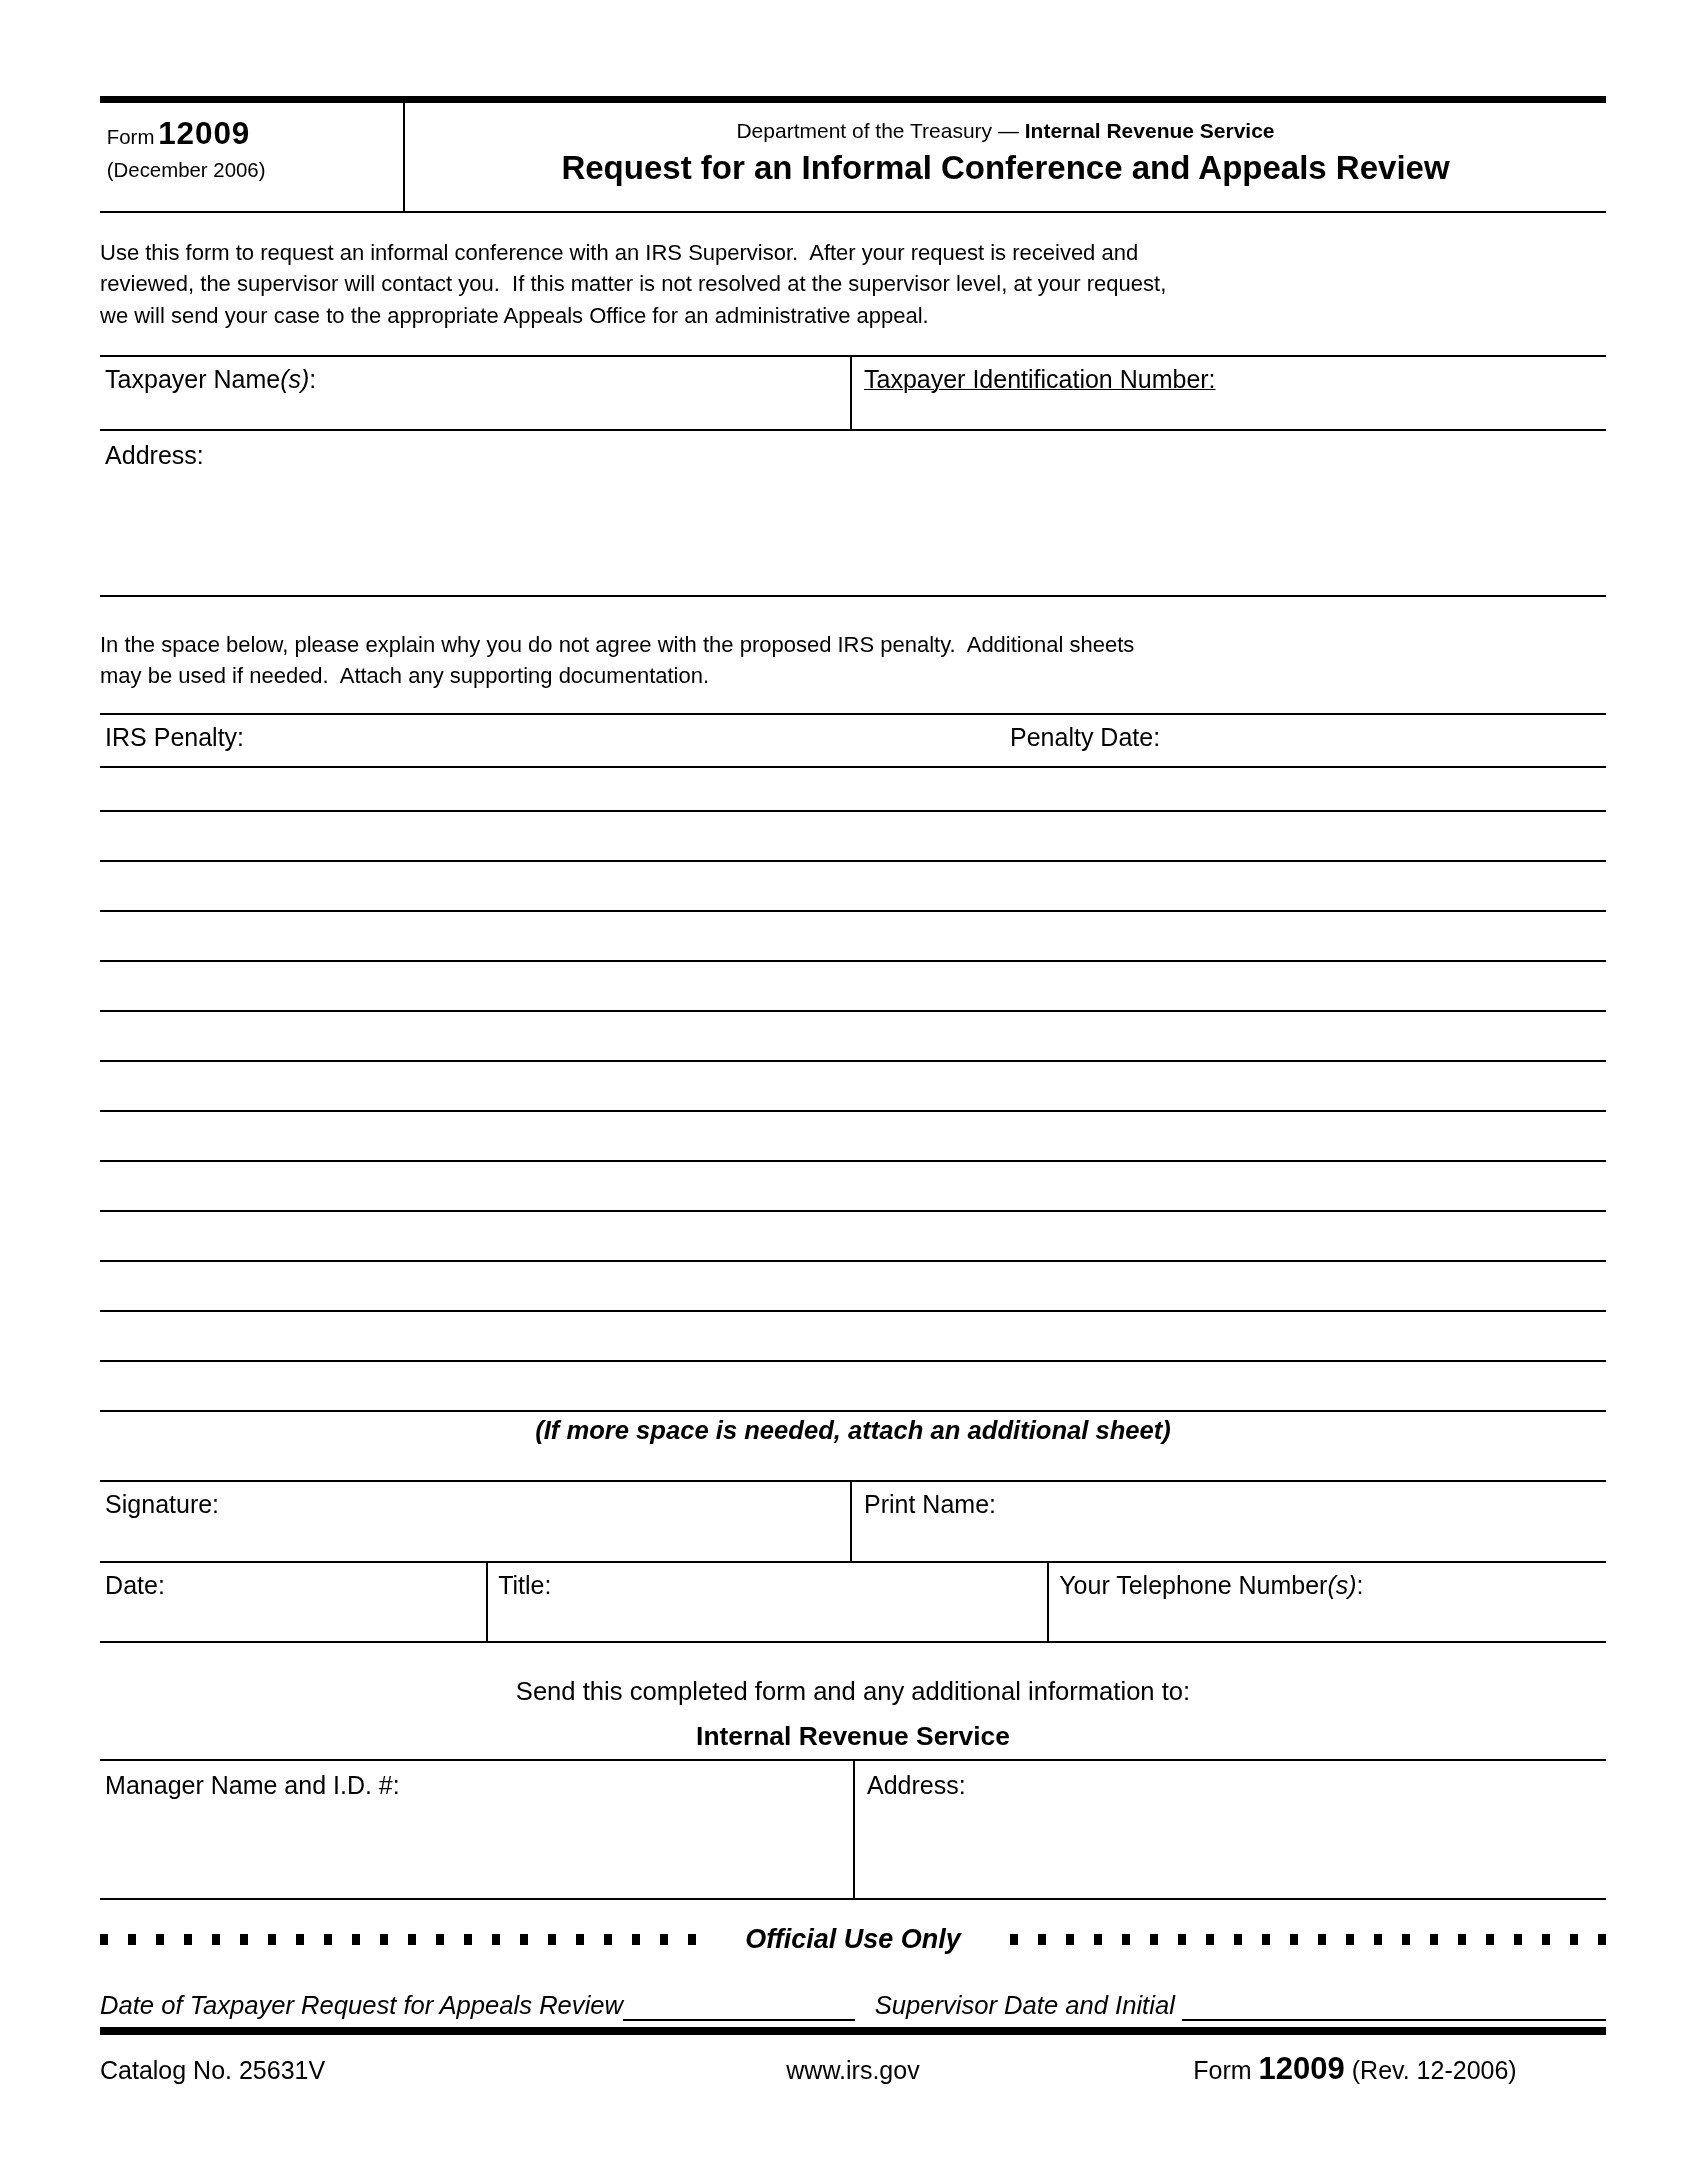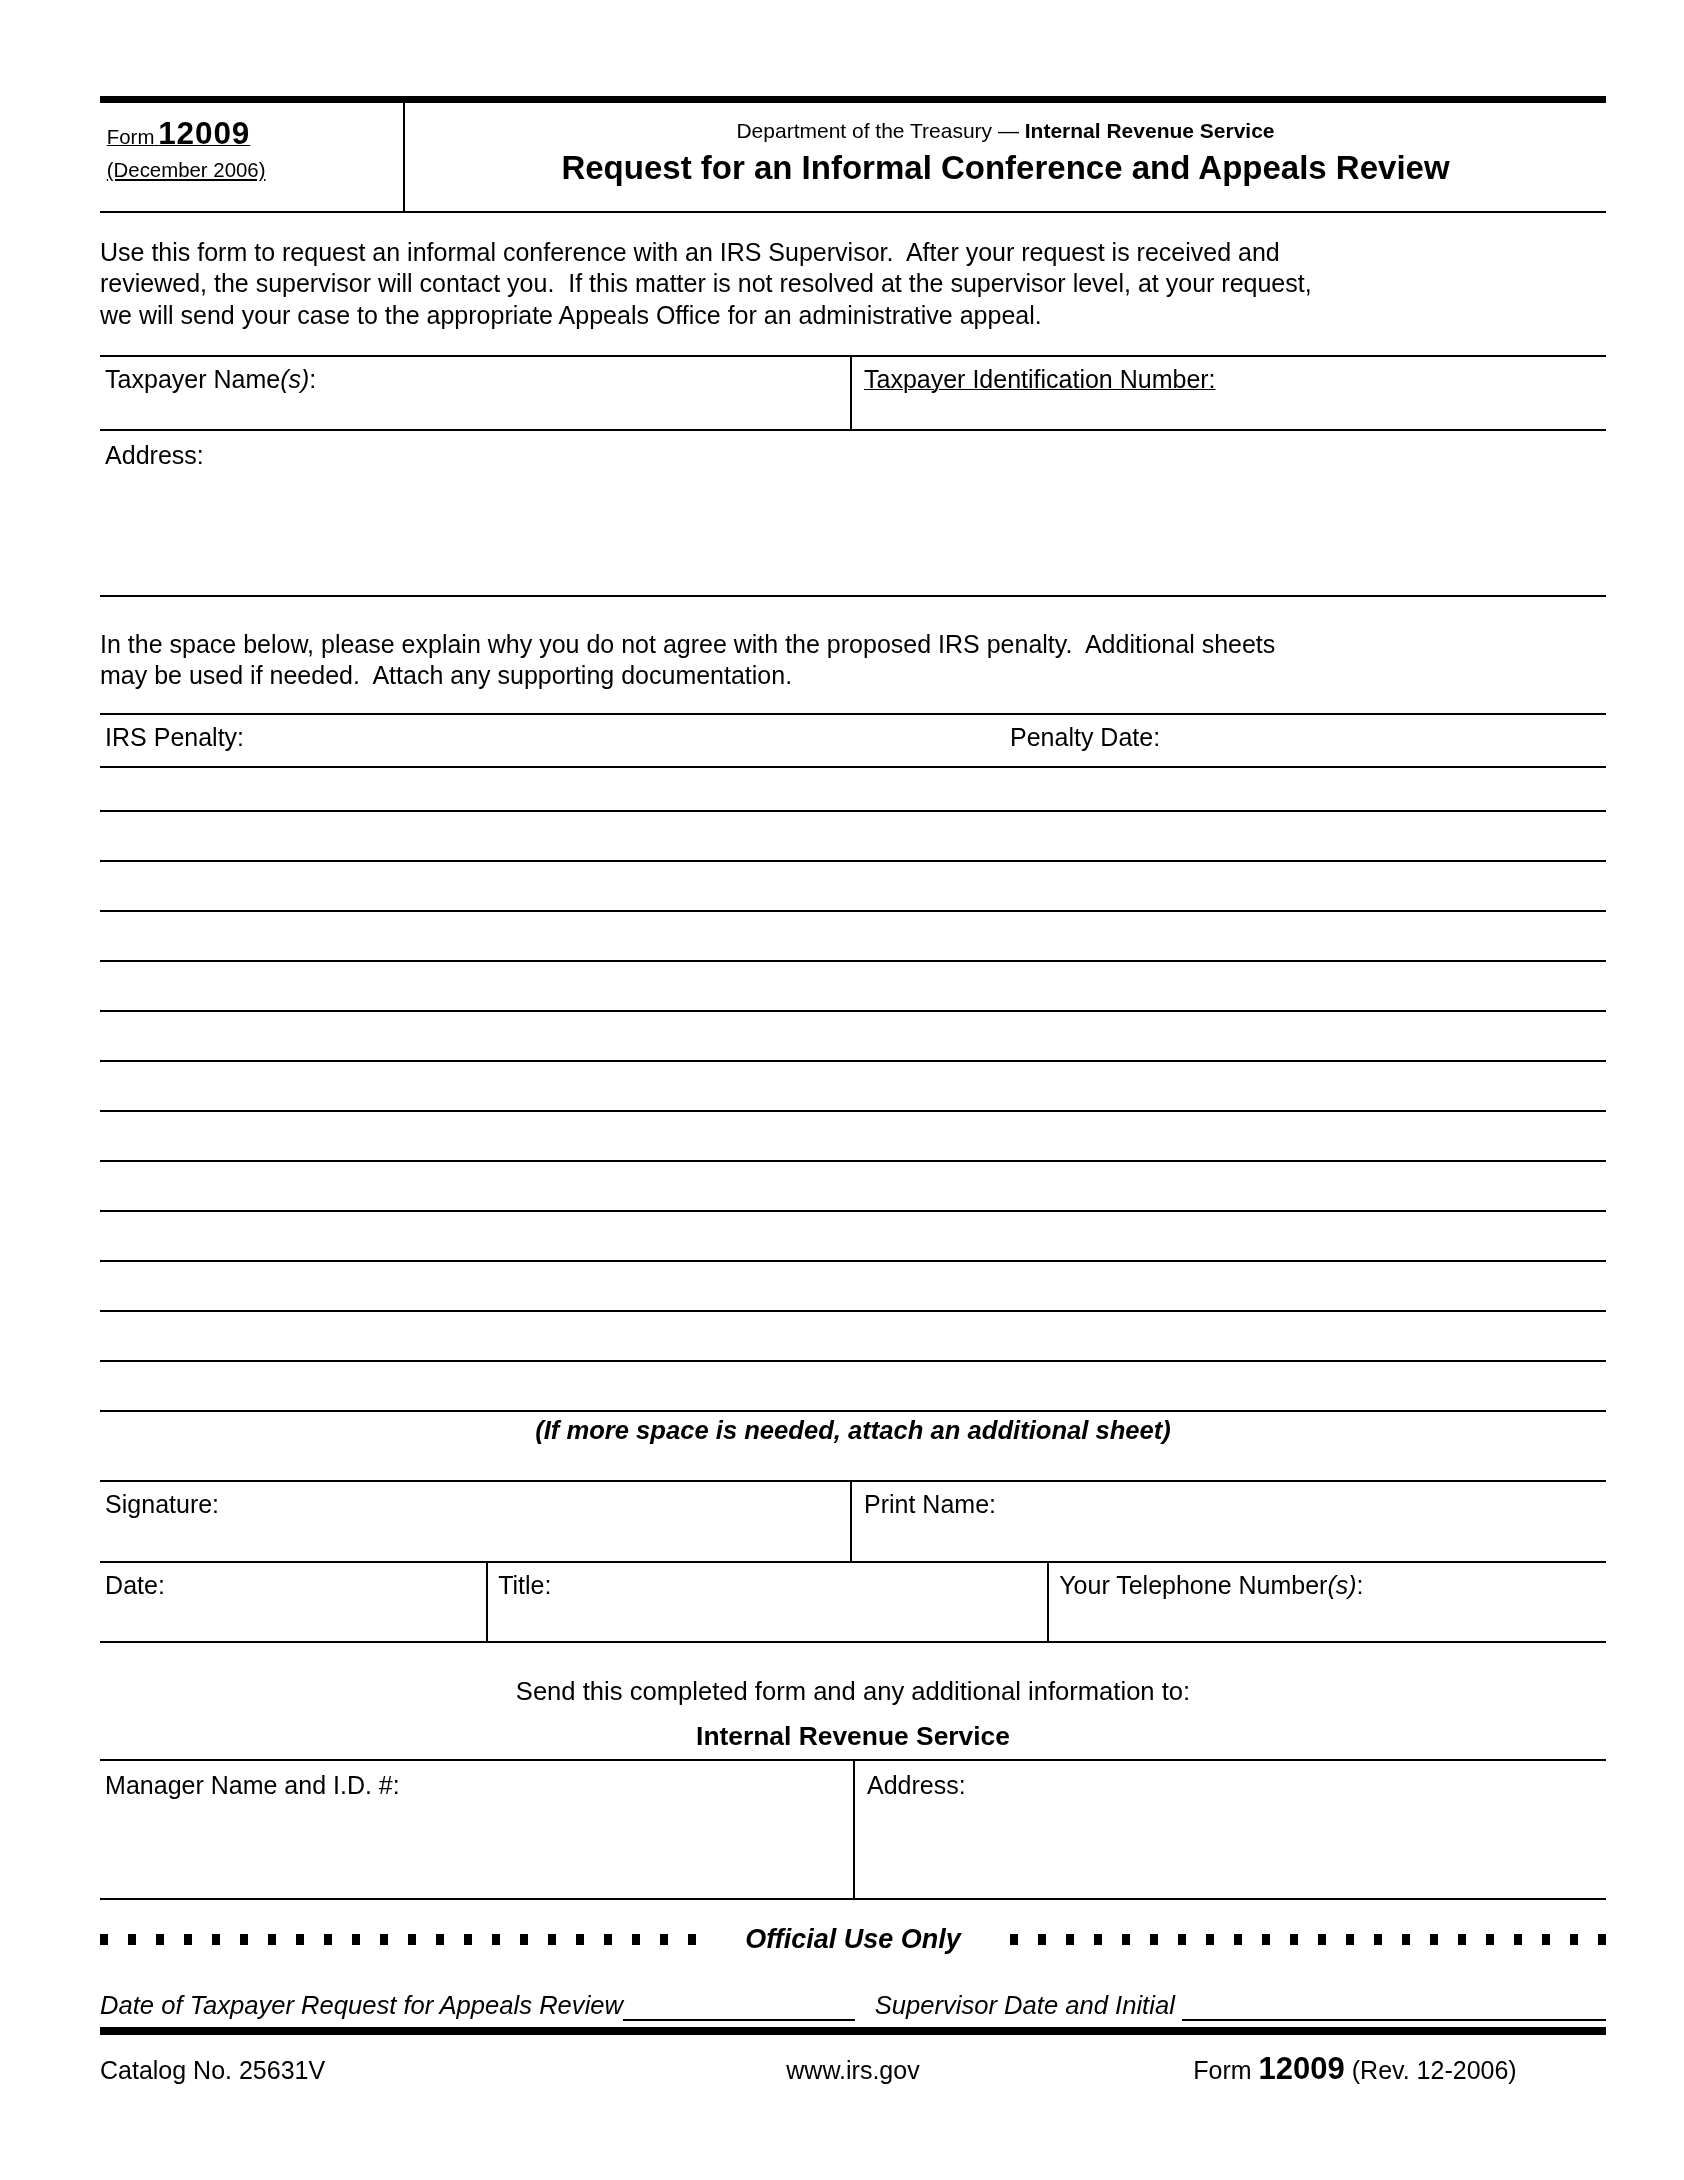--- a/index.html
+++ b/index.html
@@ -10,32 +10,32 @@
     background:#ffffff;
     color:#000;
     font-family:"Liberation Sans", sans-serif;
     overflow:hidden;
   }
   .content { margin-left:100px; width:1506px; }
 
   
   .topbar { margin-top:96px; height:6.8px; background:#000; }
   .hdr { display:flex; border-bottom:2.6px solid #000; height:110px; }
-  .hdr-left { width:305px; border-right:2.6px solid #000; padding:12px 0 0 6.8px;text-decoration:underline; }
+  .hdr-left { width:305px; border-right:2.6px solid #000; padding:12px 0 0 6.8px; }
   .form-no { line-height:36px; white-space:pre; }
   .form-word { font-size:20.4px; }
   .form-number { font-size:31.5px; font-weight:bold; letter-spacing:0.9px; }
   .rev-date { font-size:20.4px; line-height:25.6px; }
   .hdr-right { flex:1; text-align:center; }
   .dept-line { margin-top:15.3px; font-size:21px; line-height:25.6px; white-space:pre-wrap; }
   .dept-line b { font-weight:bold; }
   .form-title { margin-top:5.1px; font-size:33px; font-weight:bold; line-height:37px; }
 
   
-  .para { margin-top:24px; font-size:25px; }
+  .para { margin-top:24px; font-size:22px; }
   .para .pline { display:block; line-height:31.5px; white-space:pre-wrap; }
   .para2 { margin-top:31.5px; }
   .lbl { font-size:25px; line-height:31px; }
   .lbl i { font-style:italic; }
 
   
   .row { display:flex; }
   .tp-row { margin-top:24px; border-top:2.6px solid #000; border-bottom:2.6px solid #000; height:76px; }
   .tp-row .cell { padding:6.8px 0 0 5.1px; }
   .cell-name { width:752px; border-right:2.6px solid #000; }

